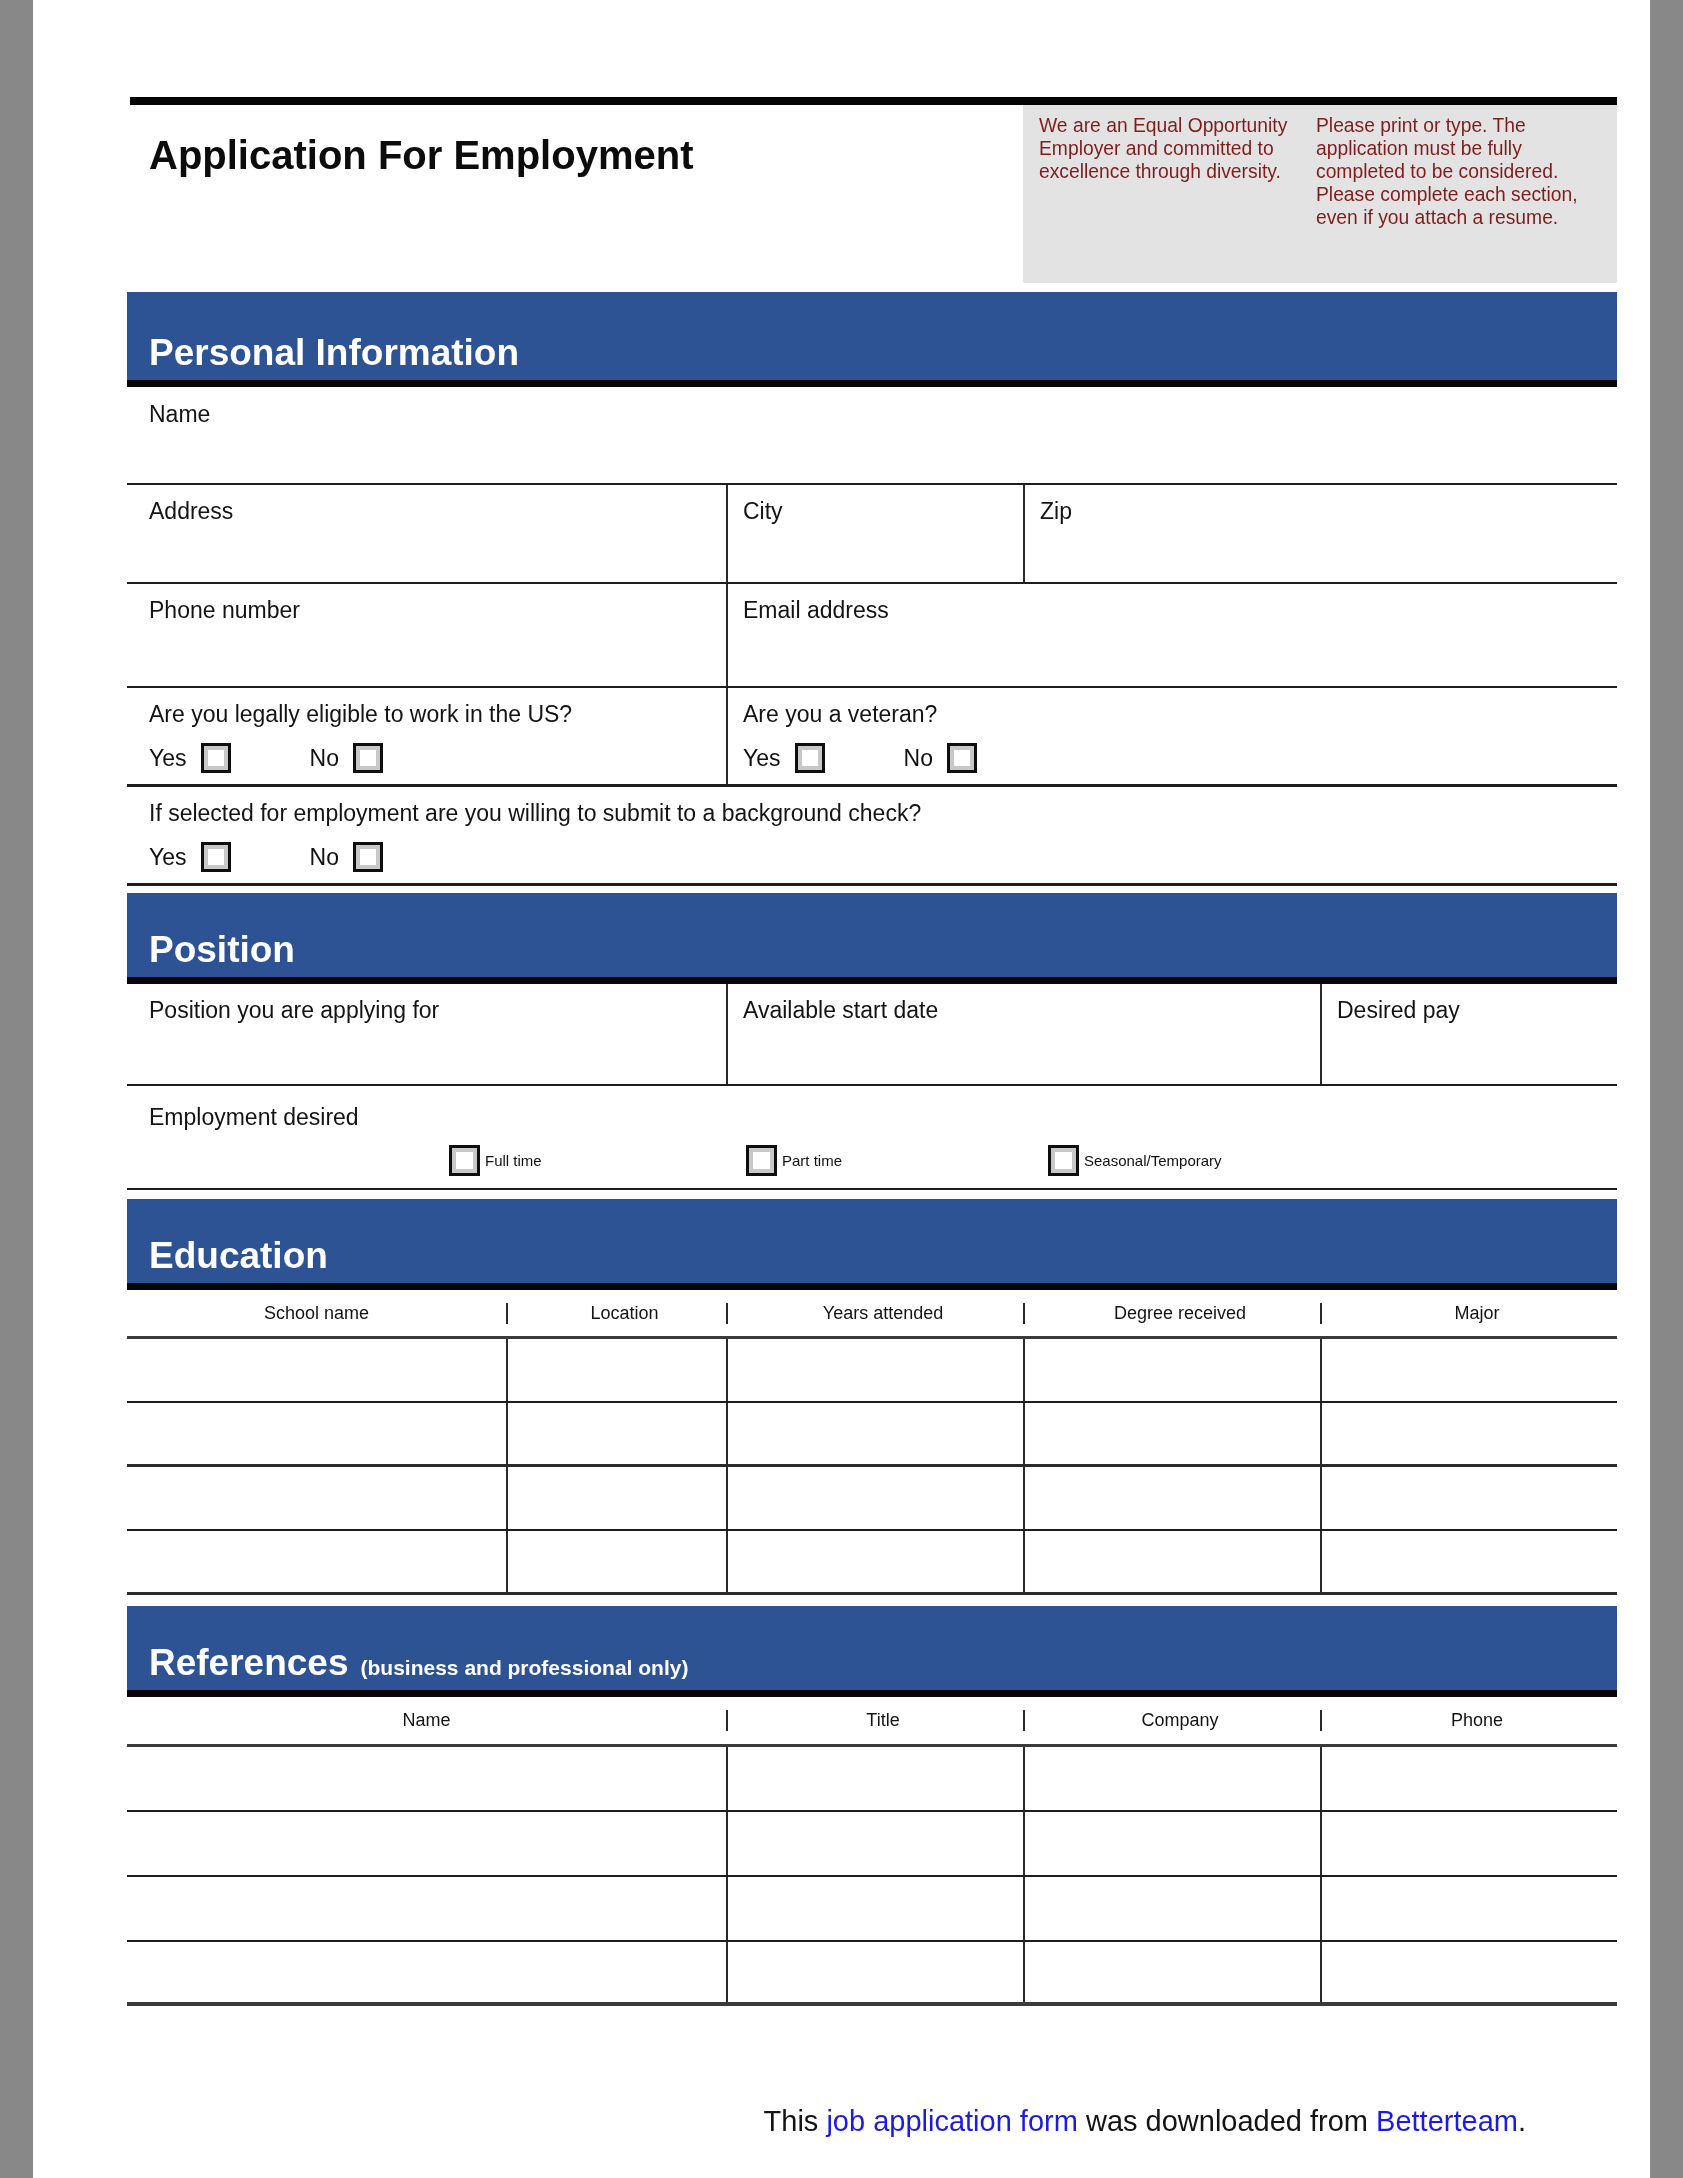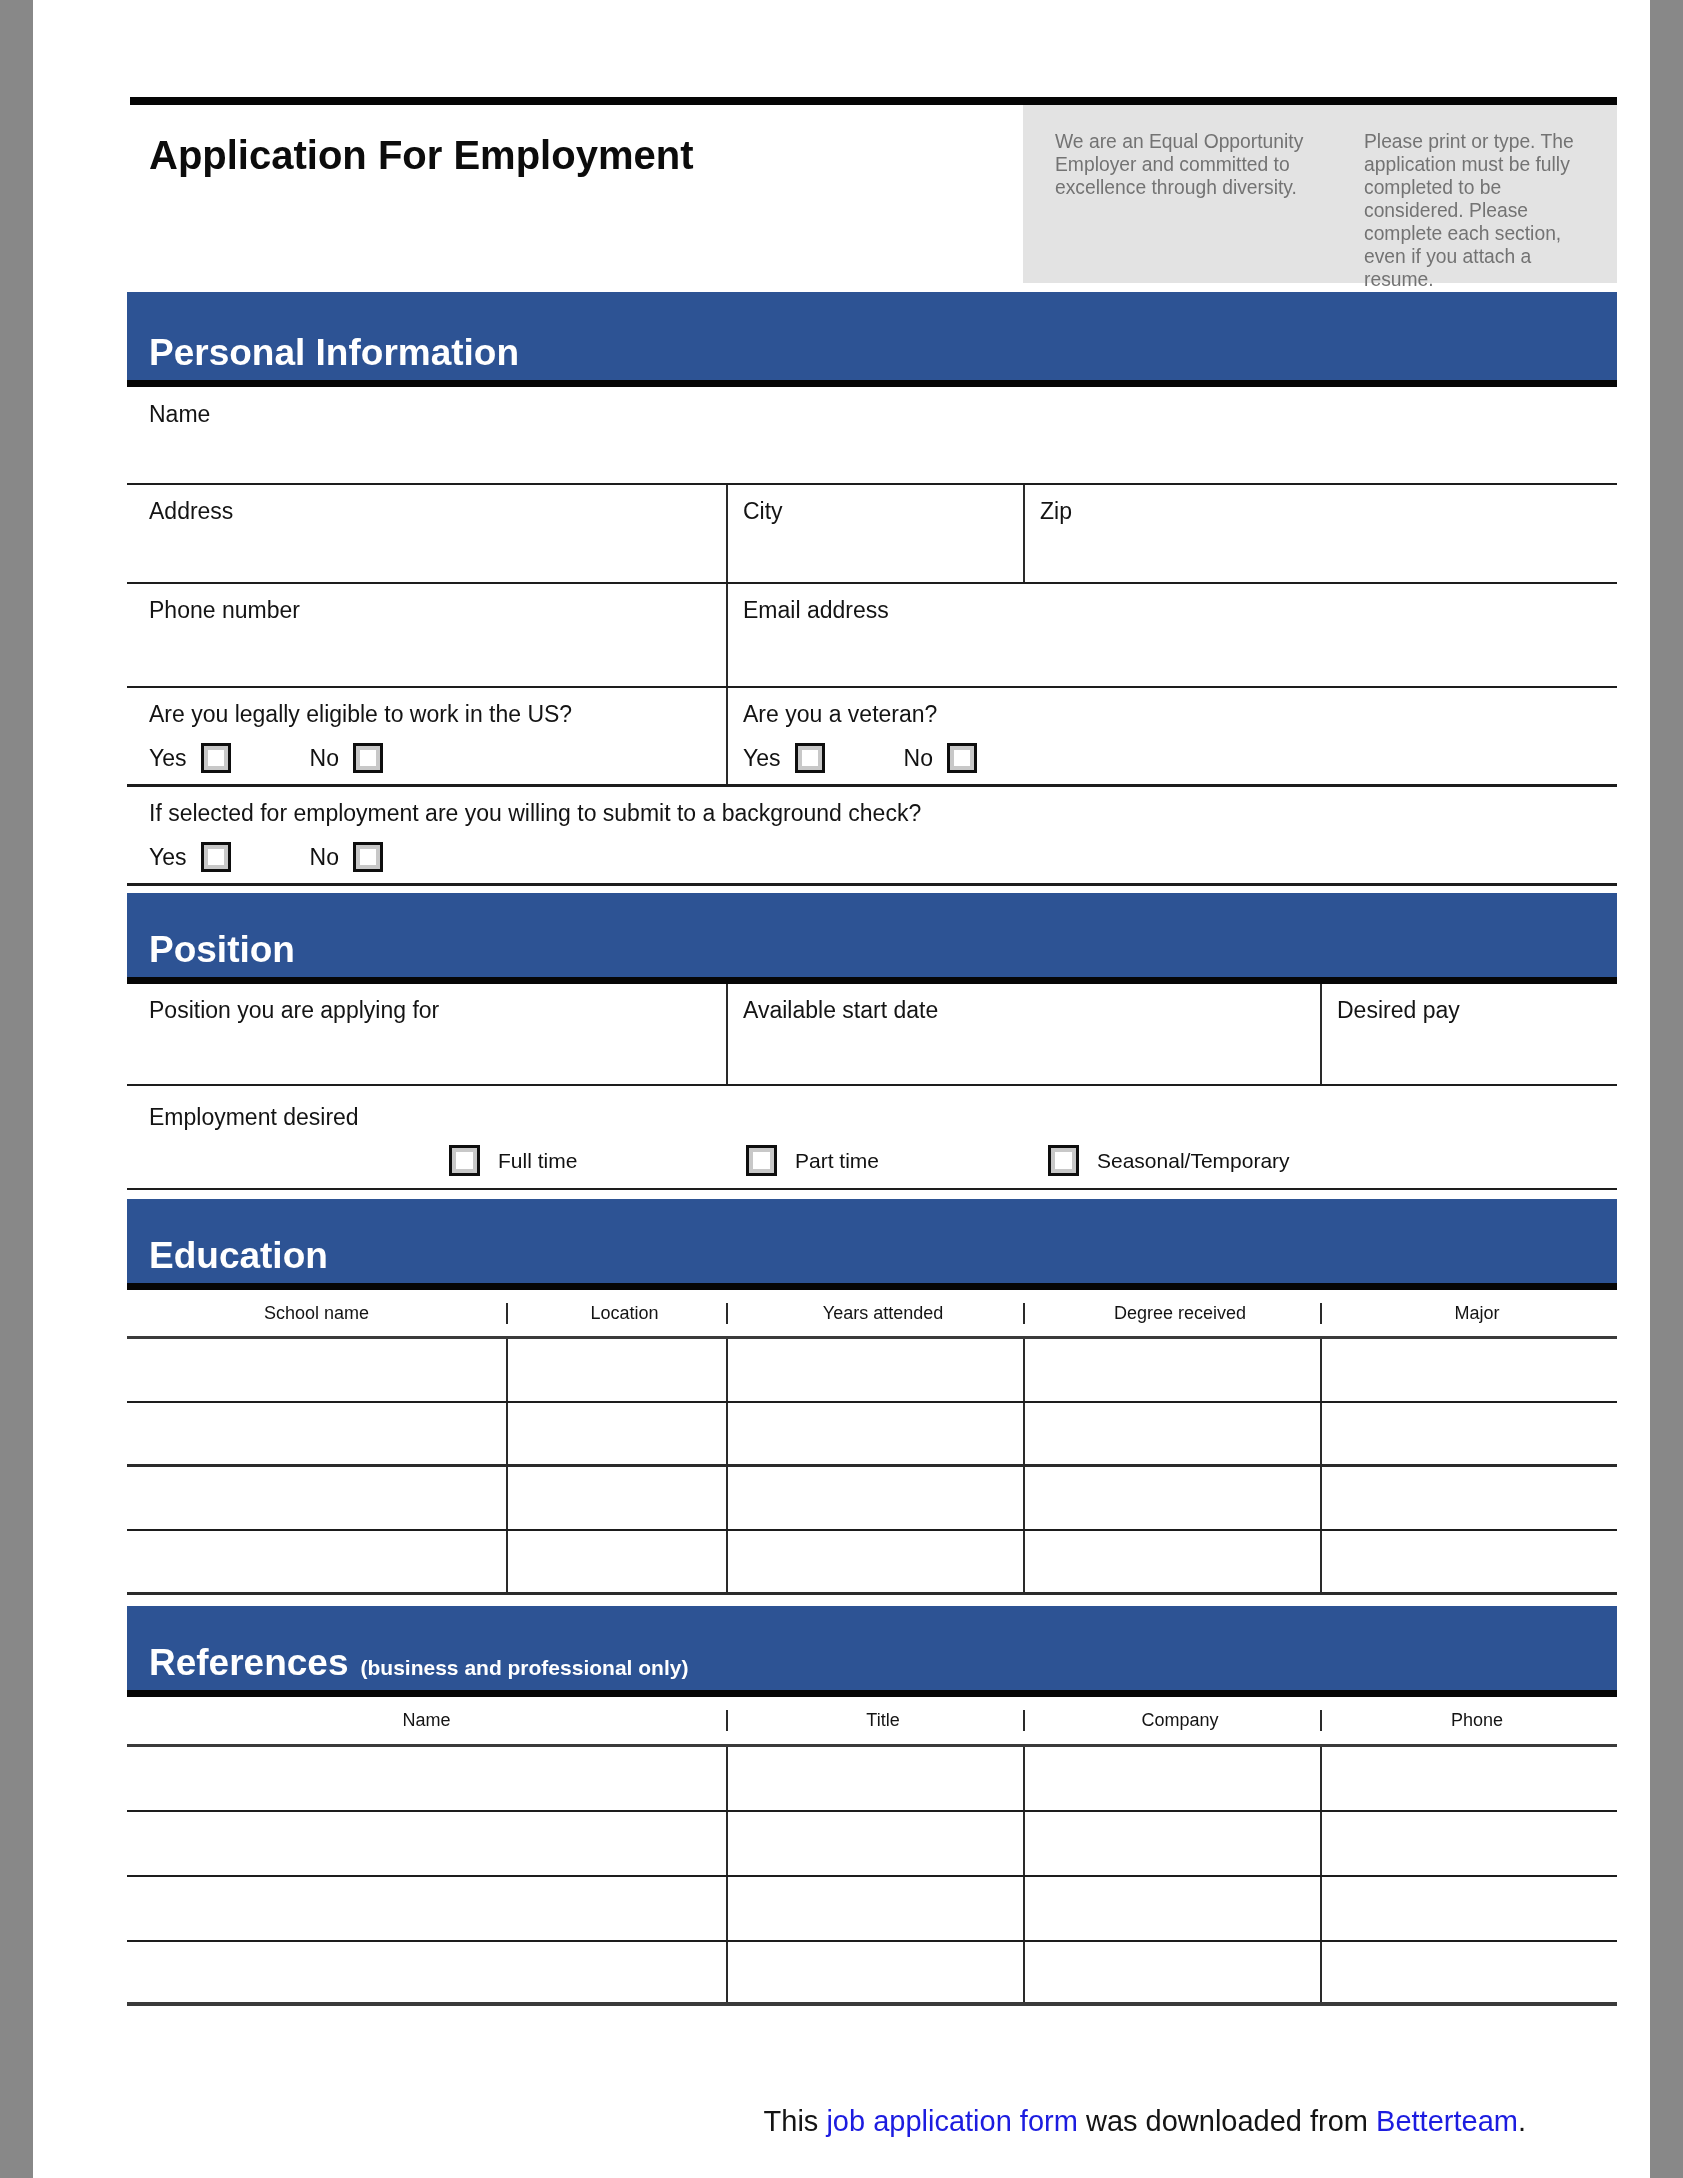--- a/index.html
+++ b/index.html
@@ -7,21 +7,21 @@
     position:relative;width:1617px;height:2178px;background:#ffffff;
     font-family:Liberation Sans, sans-serif;color:#111;
     overflow:hidden;margin:0 auto;
   }
   
   .topbar{position:absolute;left:97px;top:97px;width:1487px;height:8px;background:#050505;}
   
   .title{position:absolute;left:116px;top:133px;margin:0;font-size:40px;font-weight:bold;color:#0c0c0c;letter-spacing:0;}
   
   .notice{position:absolute;left:990px;top:105px;width:594px;height:178px;background:#e3e3e3;display:flex;}
-  .notice p{margin:16px;font-size:19.3px;line-height:23px;color:#737373;}
+  .notice p{margin:0;font-size:19.3px;line-height:23px;color:#7f1d1d;}
   .notice .c1{width:279px;padding:9px 4px 0 16px;box-sizing:border-box;}
   .notice .c2{flex:1;padding:9px 12px 0 14px;box-sizing:border-box;}
   
   .secbar{
     position:absolute;left:94px;width:1490px;height:84px;background:#2d5394;
     border-bottom:7px solid #060606;box-sizing:content-box;
     display:flex;align-items:flex-end;padding:0;
   }
   .secbar .sectitle{color:#ffffff;font-weight:bold;font-size:37px;line-height:1;padding:0 0 9px 22px;}
   .secbar .subtitle{color:#ffffff;font-weight:bold;font-size:21px;line-height:1;padding:0 0 12px 12px;}
@@ -55,21 +55,21 @@
     border:3px solid #0e0e0e;box-shadow:inset 0 0 0 4px #c8c8c8;box-sizing:content-box;
   }
   .cb.big{width:25px;height:25px;}
   
   #pos-table{top:984px;}
   .r-pos{grid-template-columns:599px 594px 1fr;height:102px;border-bottom:2px solid #1d1d1d;}
   
   #employment{position:absolute;left:94px;top:1086px;width:1490px;height:104px;box-sizing:border-box;border-bottom:2px solid #1d1d1d;}
   #employment .lab{position:absolute;left:22px;top:18px;}
   .opt{position:absolute;top:59px;display:flex;align-items:center;}
-  .opt .opt-lab{font-size:21px;margin-left:18px;}
+  .opt .opt-lab{font-size:15px;margin-left:5px;}
   #opt-full{left:322px;}
   #opt-part{left:619px;}
   #opt-seasonal{left:921px;}
   
   #edu-table{top:1290px;}
   .hrow .cell{padding:0;text-align:center;}
   .hrow .hlab{font-size:18px;color:#141414;}
   .edu-h{grid-template-columns:379px 220px 297px 297px 1fr;height:49px;border-bottom:3px solid #3b3b3b;align-items:center;}
   .edu-r{grid-template-columns:379px 220px 297px 297px 1fr;height:64px;border-bottom:2px solid #1d1d1d;}
   .edu-r.thick{border-bottom:3px solid #2a2a2a;}

